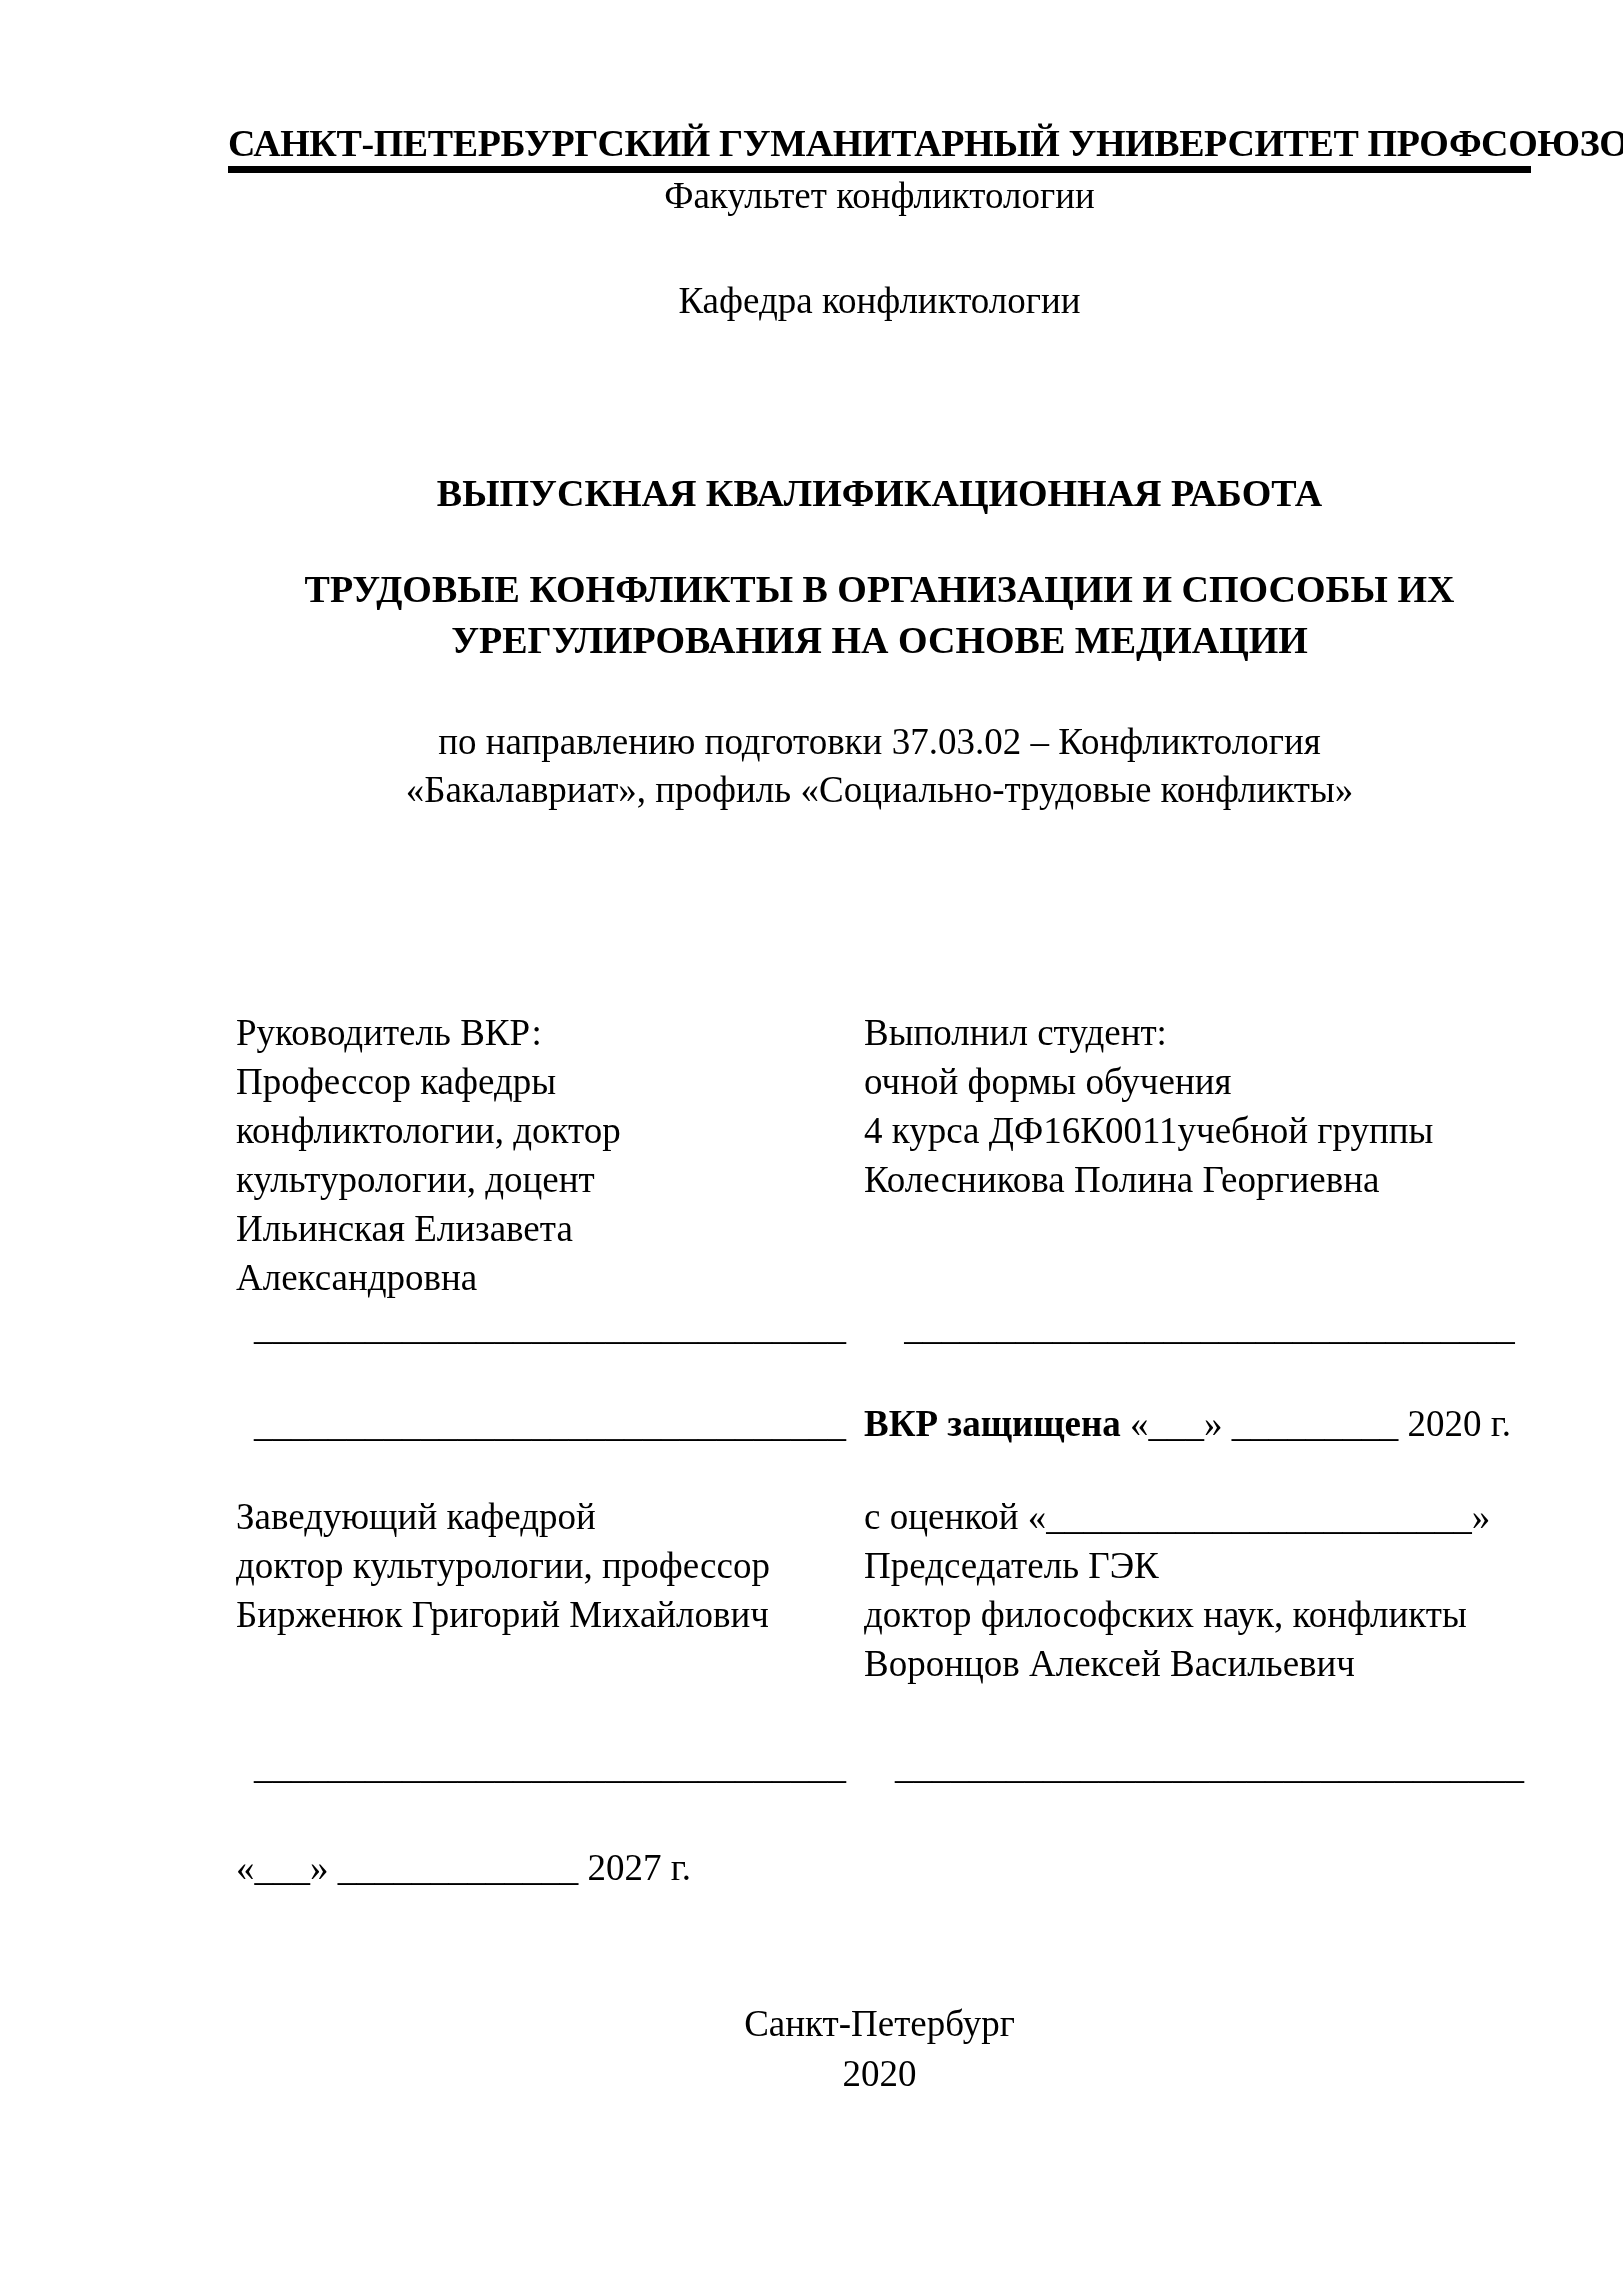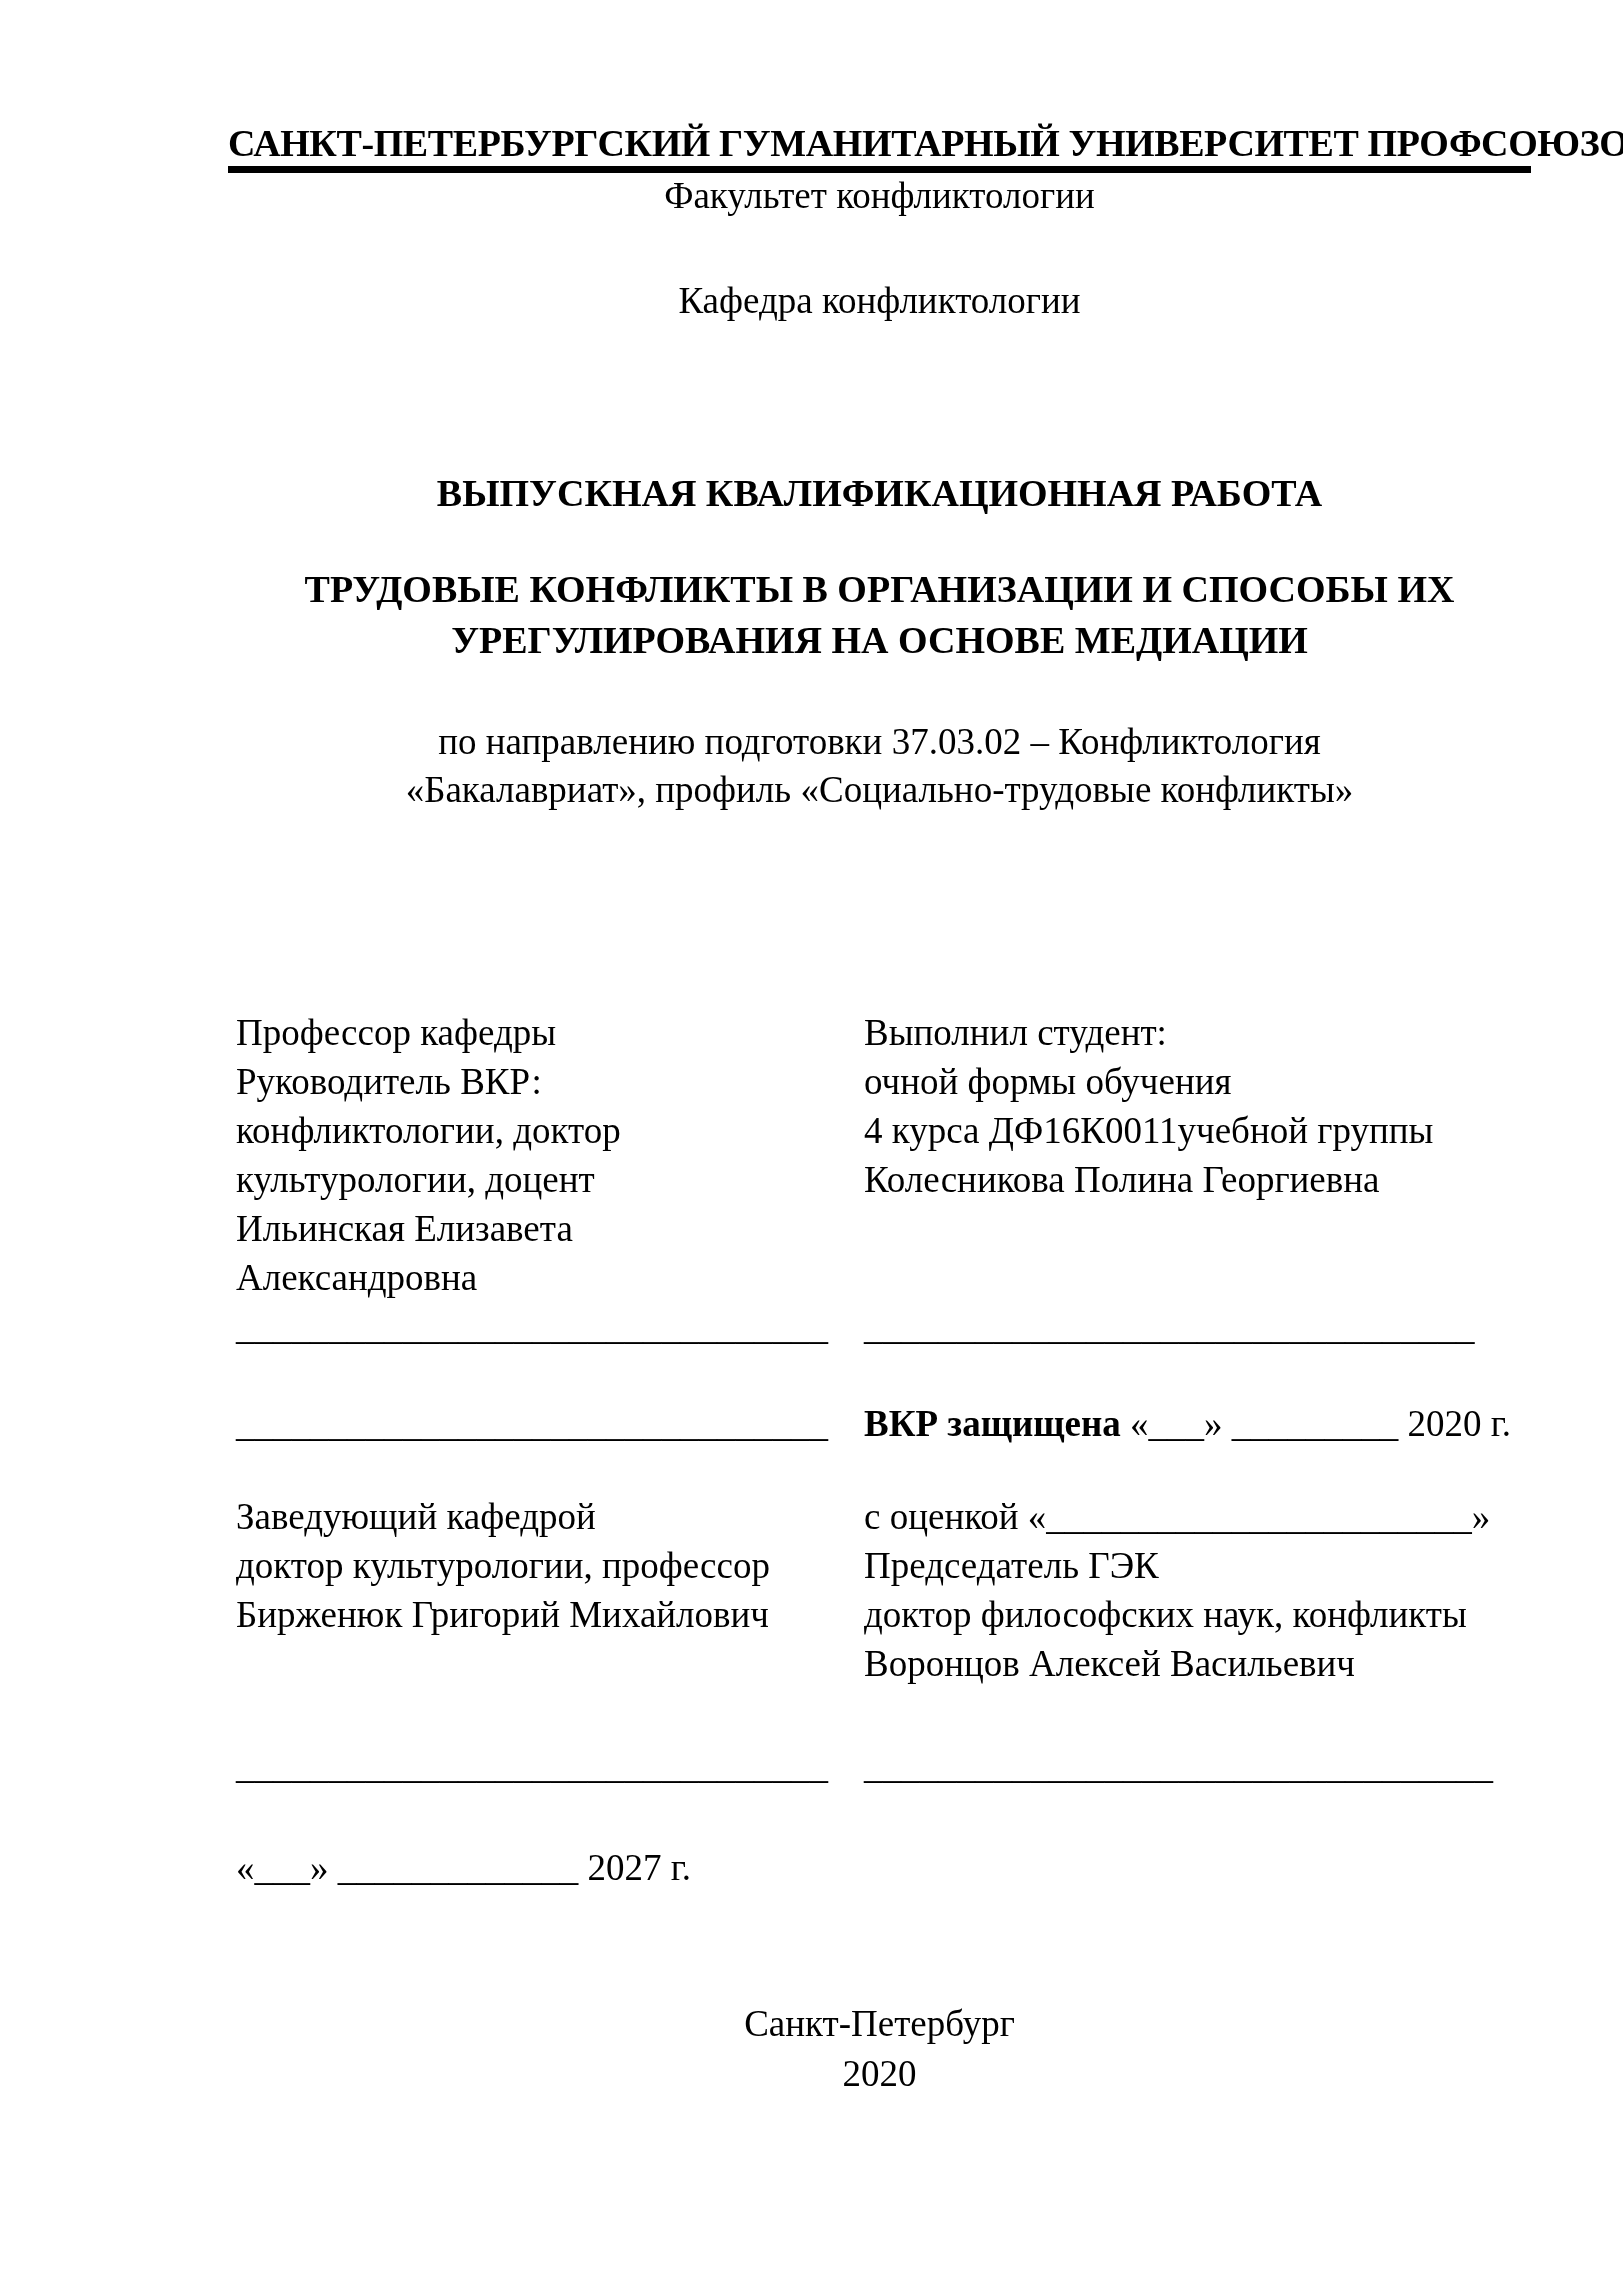--- a/index.html
+++ b/index.html
@@ -29,21 +29,21 @@
   }
   .header-rule {
     left: 228px; top: 166px;
     width: 1303px; height: 7px;
     background: #000000;
   }
   .work-type { font-size: 38px; line-height: 49px; }
   .work-title { font-size: 38px; line-height: 51px; }
   .program-block { line-height: 48px; }
   .city-block { line-height: 50px; }
-  .sig { letter-spacing: 0; }
+  .sig { letter-spacing: 0; text-align: center; }
 </style>
 </head>
 <body>
 
 <div class="page">
 
   <div class="abs content-center bold university-line" style="top:120px;">САНКТ-ПЕТЕРБУРГСКИЙ ГУМАНИТАРНЫЙ УНИВЕРСИТЕТ ПРОФСОЮЗОВ</div>
 
   <div class="abs header-rule"></div>
 
@@ -57,22 +57,22 @@
   </div>
 
   <div class="abs content-center bold work-type" style="top:469px;">ВЫПУСКНАЯ КВАЛИФИКАЦИОННАЯ РАБОТА</div>
 
   <div class="abs content-center program-block" style="top:718px;">
     <div>по направлению подготовки 37.03.02 – Конфликтология</div>
     <div>«Бакалавриат», профиль «Социально-трудовые конфликты»</div>
   </div>
 
   <div class="abs col-left lh-body" style="top:1008px;">
+    <div>Руководитель ВКР:</div>
     <div>Профессор кафедры</div>
-    <div>Руководитель ВКР:</div>
     <div>конфликтологии, доктор</div>
     <div>культурологии, доцент</div>
     <div>Ильинская Елизавета</div>
     <div>Александровна</div>
   </div>
 
   <div class="abs col-right lh-body" style="top:1008px;">
     <div>Выполнил студент:</div>
     <div>очной формы обучения</div>
     <div>4 курса ДФ16К0011учебной группы</div>

